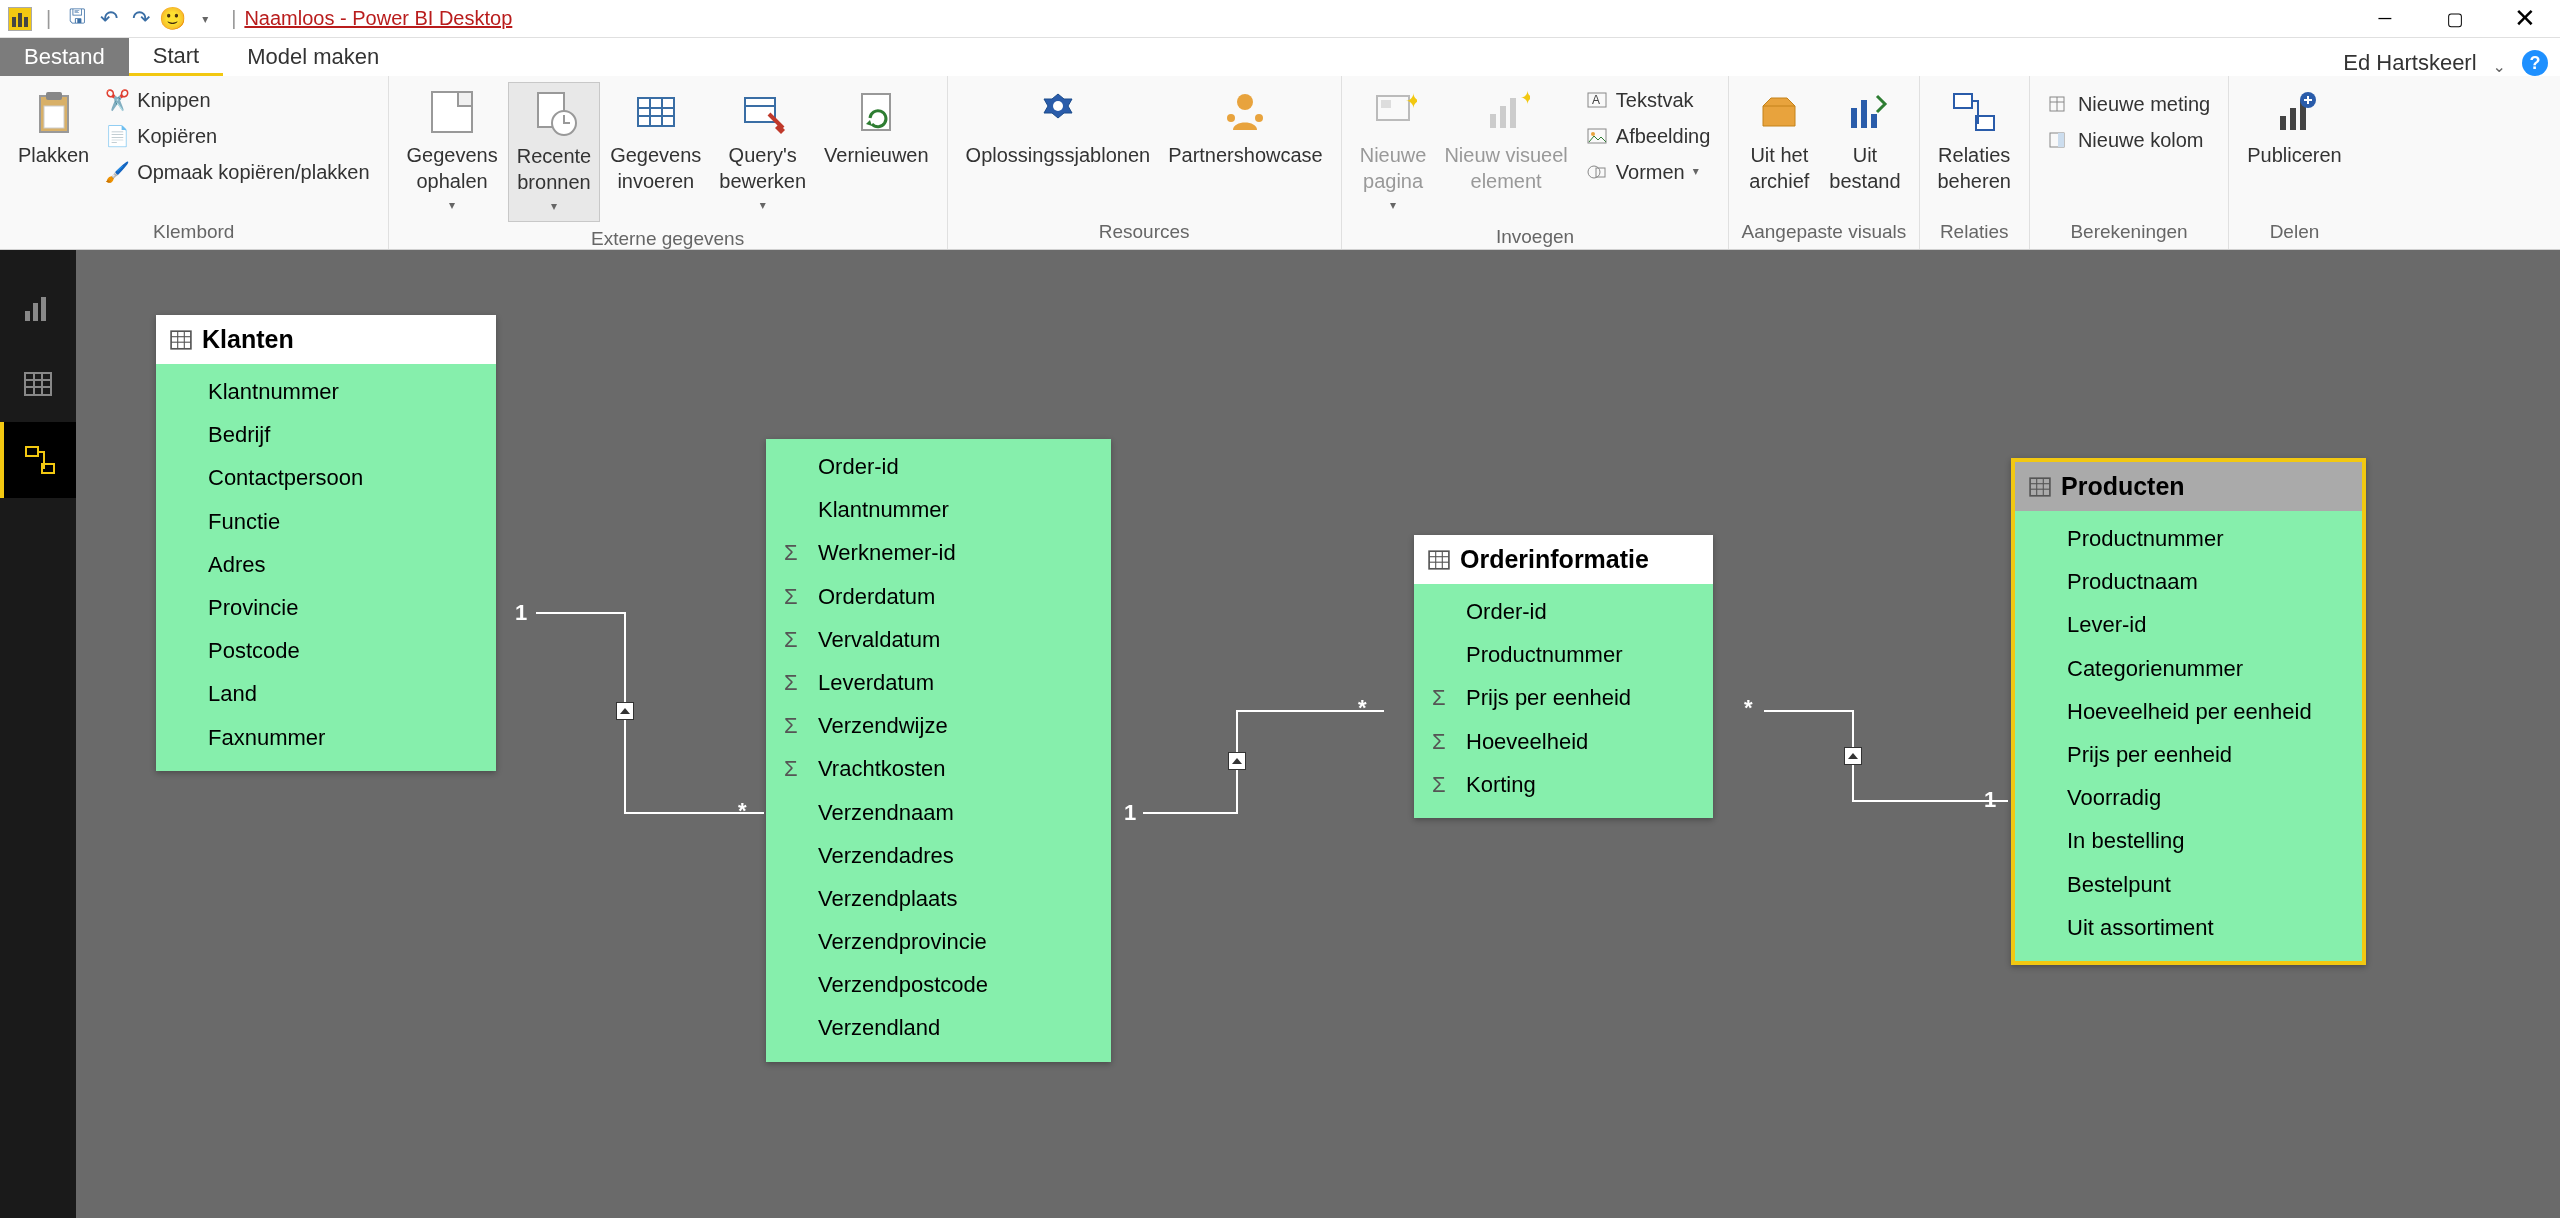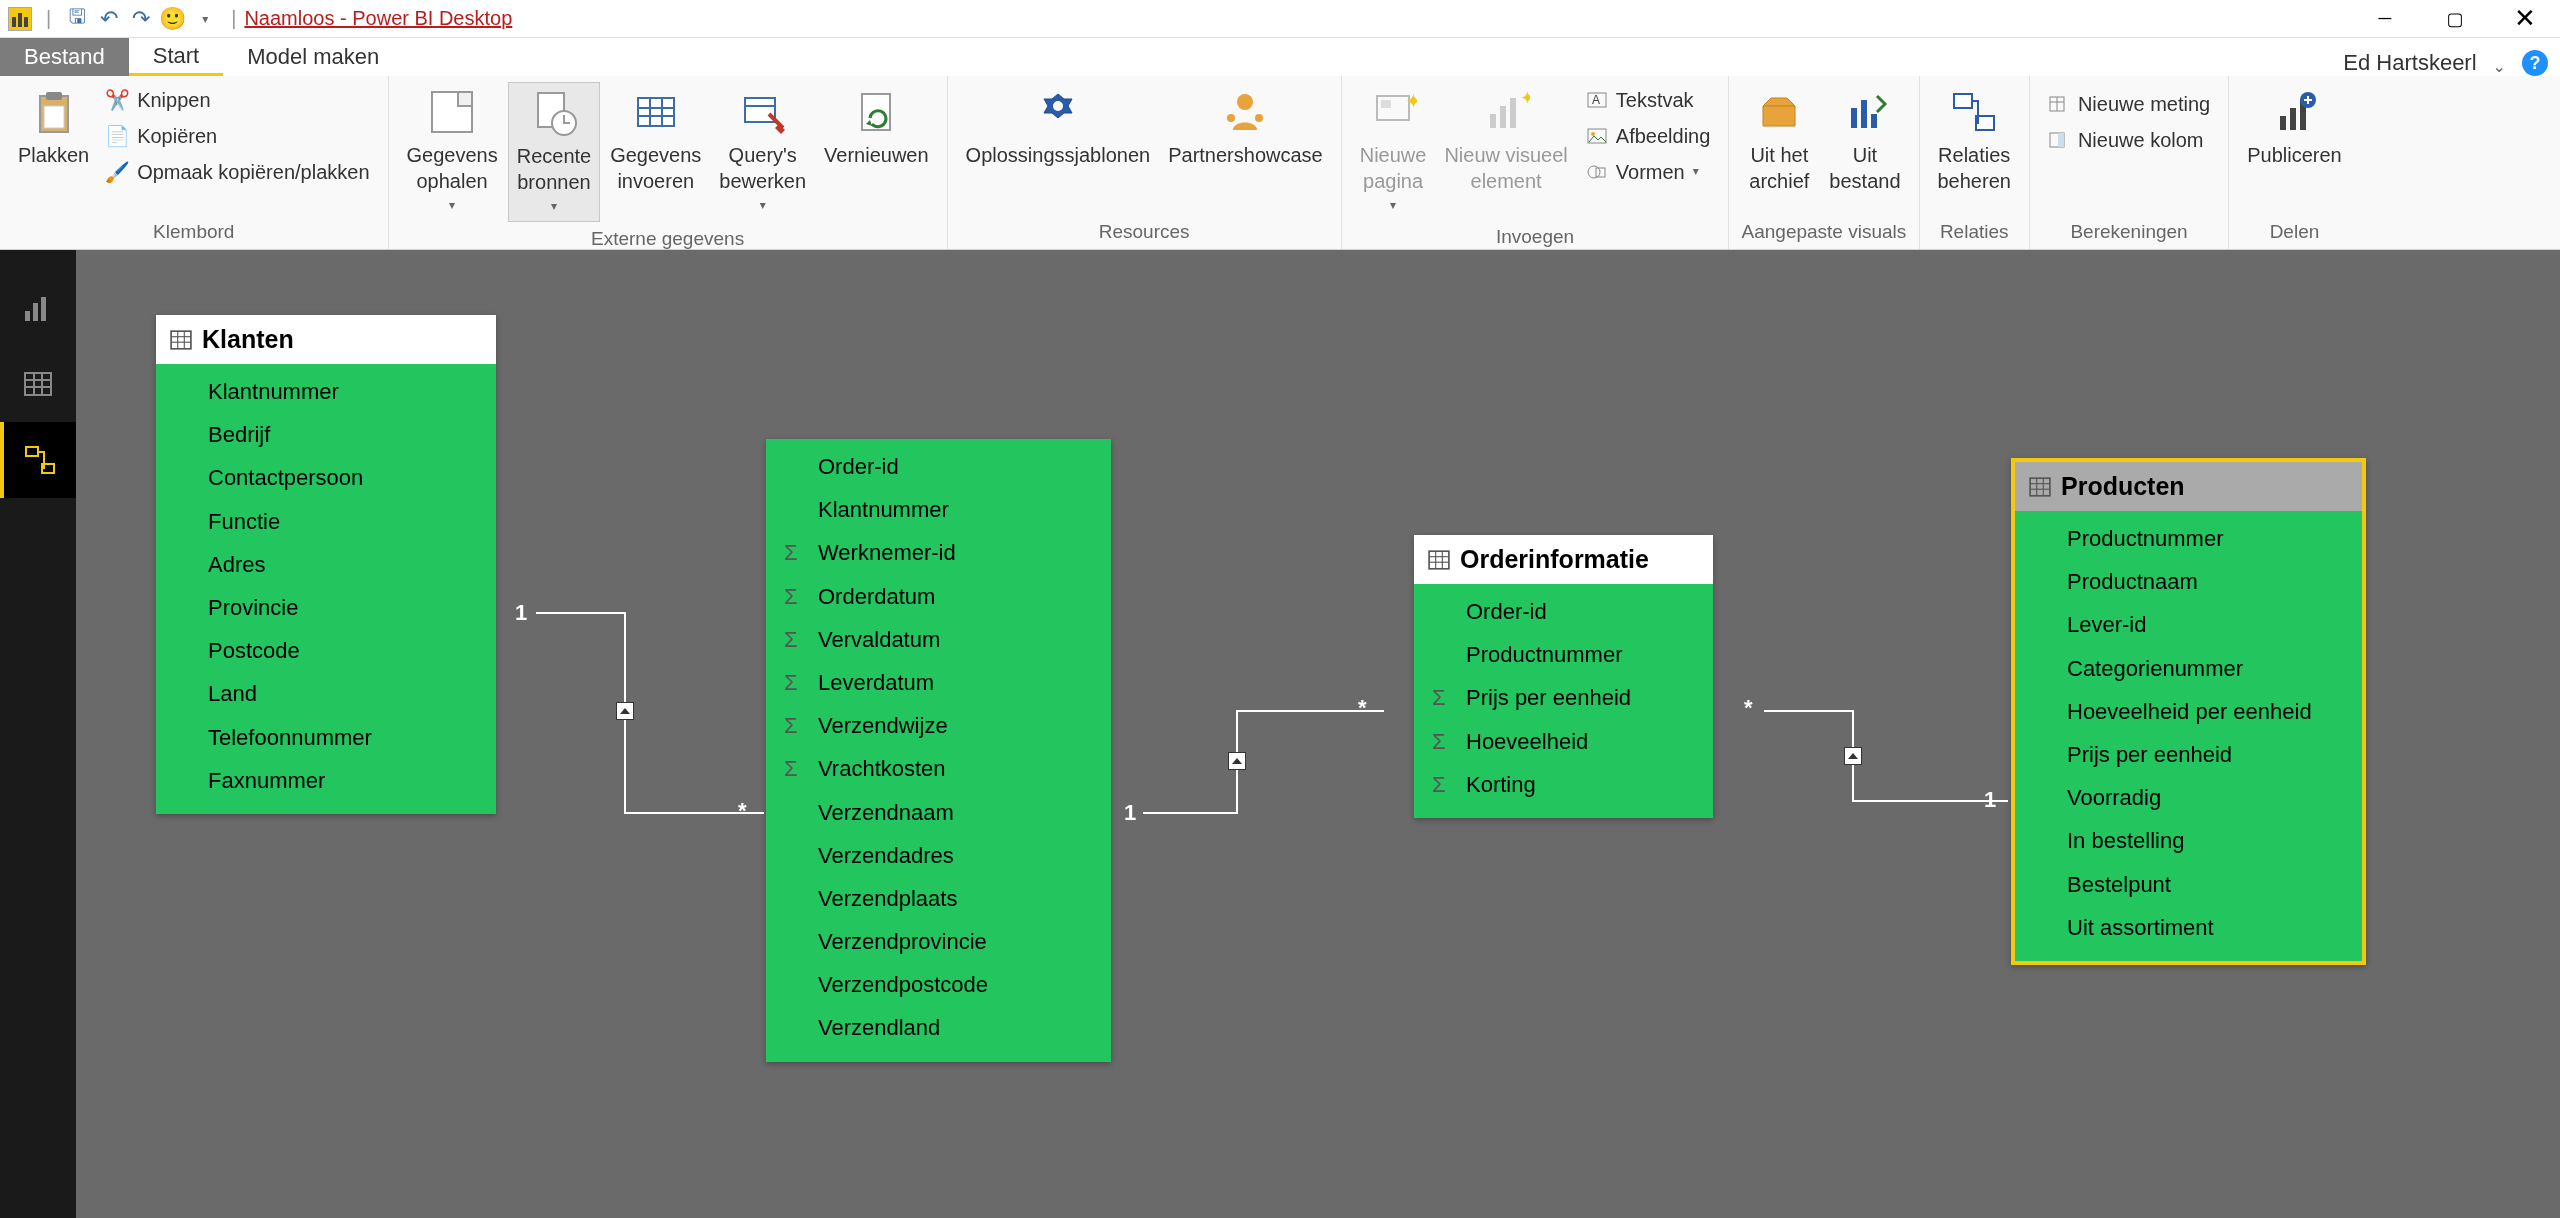--- a/index.html
+++ b/index.html
@@ -49,21 +49,21 @@
   .ph-rect .fold { position: absolute; top: 0; right: 0; width: 14px; height: 14px; border-left: 2px solid #999; border-bottom: 2px solid #999; background: #f0f0f0; }
   
   
   .workspace { display: flex; height: calc(1218px - 38px - 38px - 174px); }
   .viewrail { width: 76px; background: #1a1a1a; display: flex; flex-direction: column; align-items: center; padding-top: 20px; gap: 0; }
   .viewbtn { width: 76px; height: 76px; display: flex; align-items: center; justify-content: center; color: #888; }
   .viewbtn.active { background: #000; border-left: 4px solid #f2c811; color: #f2c811; }
   .viewbtn svg { width: 34px; height: 34px; }
   
   .canvas { flex: 1; background: #6a6a6a; position: relative; overflow: hidden; }
-  .tbl { position: absolute; background: #22c55e; box-shadow: 0 2px 6px rgba(0,0,0,0.3); font-size: 22px; }
+  .tbl { position: absolute; background: #86efac; box-shadow: 0 2px 6px rgba(0,0,0,0.3); font-size: 22px; }
   .tbl.selected { border: 4px solid #f2c811; }
   .tbl-hdr { display: flex; align-items: center; gap: 10px; padding: 10px 14px; background: #fff; font-weight: 600; font-size: 25px; }
   .tbl.selected .tbl-hdr { background: #aaaaaa; }
   .tbl-hdr .tblicon { width: 22px; height: 22px; }
   .tbl-body { padding: 6px 0 12px 0; text-align: center; }
   .fld { display: flex; align-items: center; padding: 4px 16px 4px 52px; line-height: 1.6; position: relative; }
   .fld .sigma { position: absolute; left: 18px; font-size: 22px; color: #555; }
   
   .rel-label { position: absolute; color: #fff; font-size: 22px; font-weight: bold; }
   .rel-line { position: absolute; background: #fff; }
@@ -437,23 +437,20 @@
           <div class="fld">
             <span>Provincie</span>
           </div>
           <div class="fld">
             <span>Postcode</span>
           </div>
           <div class="fld">
             <span>Land</span>
           </div>
           <div class="fld">
-            <span>Telefoonnummer</span>
-          </div>
-          <div class="fld">
             <span>Faxnummer</span>
           </div>
         </div>
     </div>
 
     <div class="tbl" id="tbl-orders" style="left:690px; top:189px; width:345px;">
       <div class="tbl-body" id="body-orders">
           <div class="fld">
             <span>Order-id</span>
           </div>

